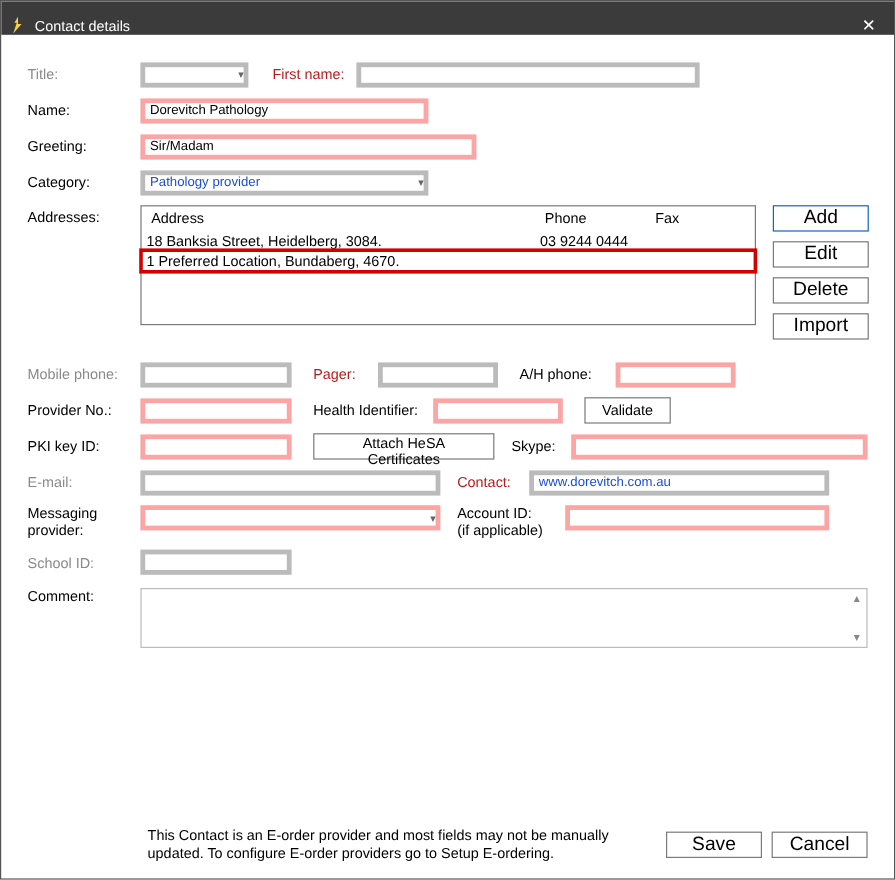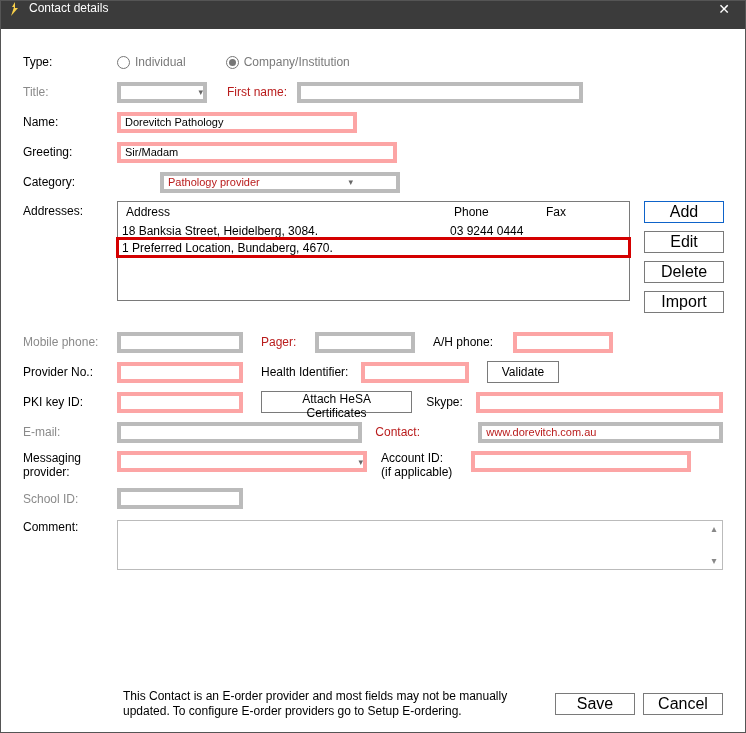--- a/index.html
+++ b/index.html
@@ -10,21 +10,21 @@
     background: #fff;
     width: 746px;
     height: 733px;
     border: 1px solid #555;
   }
   .titlebar {
     background: #3b3b3b;
     color: #fff;
     height: 28px;
     display: flex;
-    align-items: flex-start;
+    align-items: flex-end;
     padding: 0 6px;
   }
   .titlebar .title-icon {
     width: 16px; height: 16px;
     margin-right: 6px;
     display: flex; align-items: center; justify-content: center;
   }
   .titlebar .title-text {
     flex: 1;
     font-size: 12px;
@@ -80,21 +80,21 @@
   .field {
     height: 21px;
     border: 4px solid #fca5a5;
     padding: 0 4px;
     background: #fff;
     color: #000;
     font-family: inherit;
     font-size: 11px;
   }
   .field.dis { color: #8a8a8a; background: #fff; border-color: #bbb; }
-  .field.ro { border-color: #bbb; color: #b91c1c; margin-left: 43px;}
+  .field.ro { border-color: #bbb; color: #1d4ed8;}
   .select-wrap { position: relative; }
   .select-wrap .chev {
     position: absolute;
     right: 4px; top: 50%;
     transform: translateY(-50%);
     font-size: 9px;
     color: #666;
     pointer-events: none;
   }
   .addr-block {
@@ -201,31 +201,20 @@
         <path d="M6 0 L3 5 L5 5 L2 14 L9 6 L6 6 Z" fill="#f8d04a"></path>
       </svg>
   </span>
   <span class="title-text">Contact details</span>
   <span class="close">✕</span>
 </div>
 
 <div class="content">
   <div class="form-area">
 
-    <div class="row">
-      <div class="lbl">Type:</div>
-      <span class="radio">
-        <span class="circ"></span>
-        <span>Individual</span>
-      </span>
-      <span class="radio sel">
-        <span class="circ"></span>
-        <span>Company/Institution</span>
-      </span>
-    </div>
 
     <div class="row">
       <div class="lbl disabled">Title:</div>
       <div class="select-wrap" style="width:90px;">
         <input class="field dis" style="width: 90px;" readonly="" value="">
         <span class="chev">▾</span>
       </div>
       <div style="width:20px;"></div>
       <div class="sublabel disabled" style="width:70px;">First name:</div>
       <input class="field dis" style="width: 286px;" readonly="" value="">

